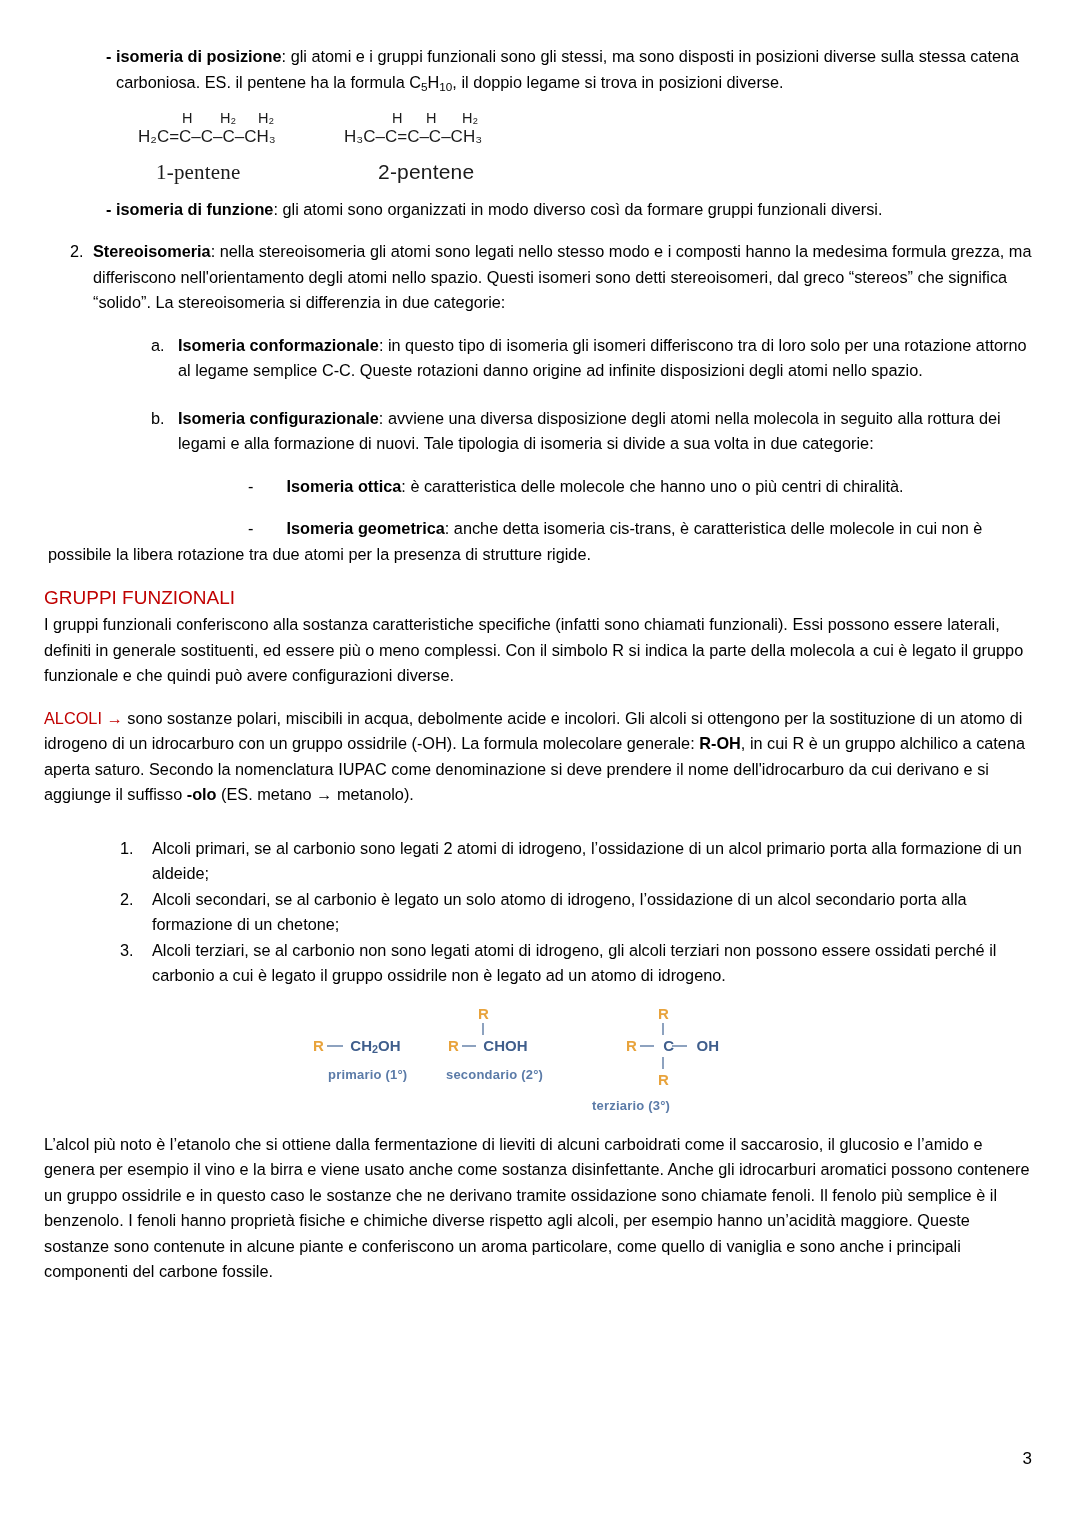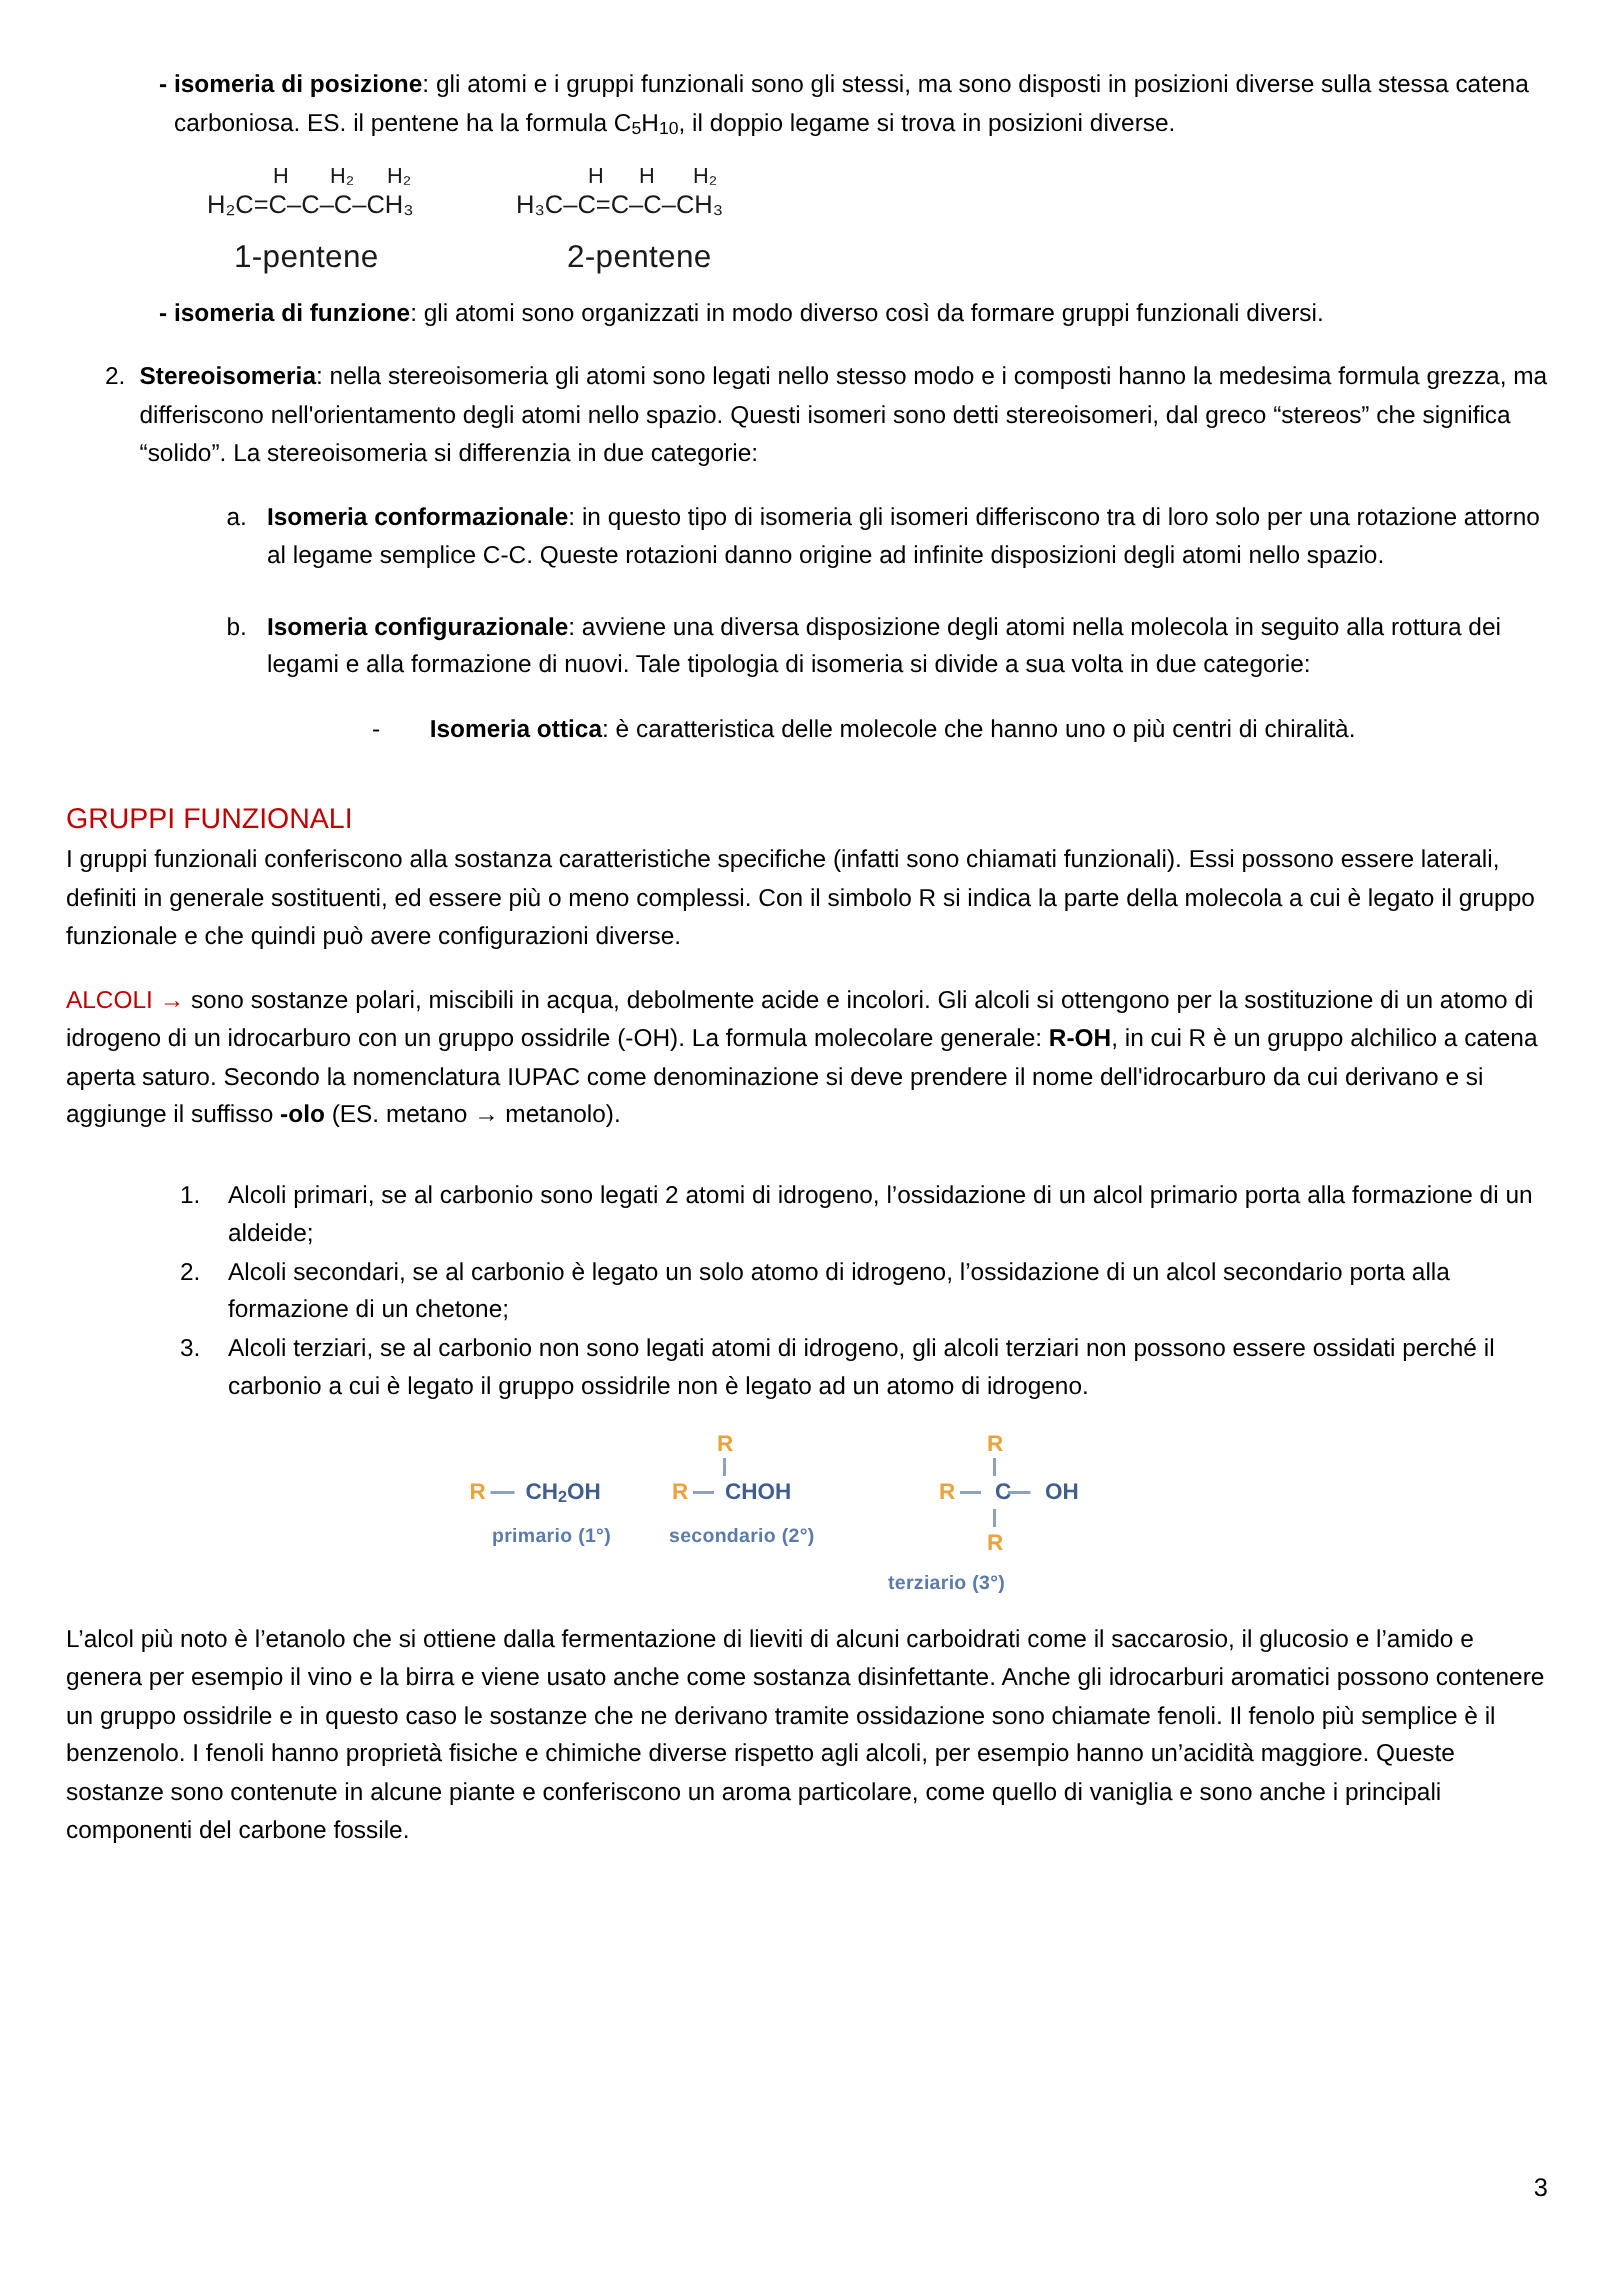--- a/index.html
+++ b/index.html
@@ -201,21 +201,21 @@
     </div>
 
     <div class="chem-pentene">
 
       <div class="formula skel" style="left:90px; top:22px;">
         <span class="h-top" style="left:44px;">H</span>
         <span class="h-top" style="left:82px;">H₂</span>
         <span class="h-top" style="left:120px;">H₂</span>
         <span>H₂C=C–C–C–CH₃</span>
       </div>
-      <div class="pent-name" style="left:108px; top:55px;">1-pentene</div>
+      <div class="pent-name" style="left:108px; top:55px;font-family:Liberation Serif, serif;">1-pentene</div>
 
       <div class="formula skel" style="left:296px; top:22px;">
         <span class="h-top" style="left:48px;">H</span>
         <span class="h-top" style="left:82px;">H</span>
         <span class="h-top" style="left:118px;">H₂</span>
         <span>H₃C–C=C–C–CH₃</span>
       </div>
       <div class="pent-name" style="left:330px; top:55px;">2-pentene</div>
     </div>
 
@@ -243,20 +243,23 @@
     </ul>
 
     <div class="spacer-md"></div>
 
     <div class="p" style="position:relative;">
       <span style="display:inline-block;width:200px;"></span><span>-</span><span style="display:inline-block;width:33px;"></span><b>Isomeria ottica</b><span>: è caratteristica delle molecole che hanno uno o più centri di chiralità.</span>
     </div>
 
     <div class="spacer-md"></div>
 
+    <div class="p" style="position:relative; padding-left:0;">
+      <span style="display:inline-block;width:200px;"></span><span>-</span><span style="display:inline-block;width:33px;"></span><b>Isomeria geometrica</b><span>: anche detta isomeria cis-trans, è caratteristica delle molecole in cui non è possibile la libera rotazione tra due atomi per la presenza di strutture rigide.</span>
+    </div>
 
     <div class="spacer-md"></div>
 
     <div style="margin-left:-4px;">
       <span class="red-heading">GRUPPI FUNZIONALI</span>
     </div>
 
     <div class="p" style="margin-left:-4px;">I gruppi funzionali conferiscono alla sostanza caratteristiche specifiche (infatti sono chiamati funzionali). Essi possono essere laterali, definiti in generale sostituenti, ed essere più o meno complessi. Con il simbolo R si indica la parte della molecola a cui è legato il gruppo funzionale e che quindi può avere configurazioni diverse.</div>
 
     <div class="spacer-md"></div>

